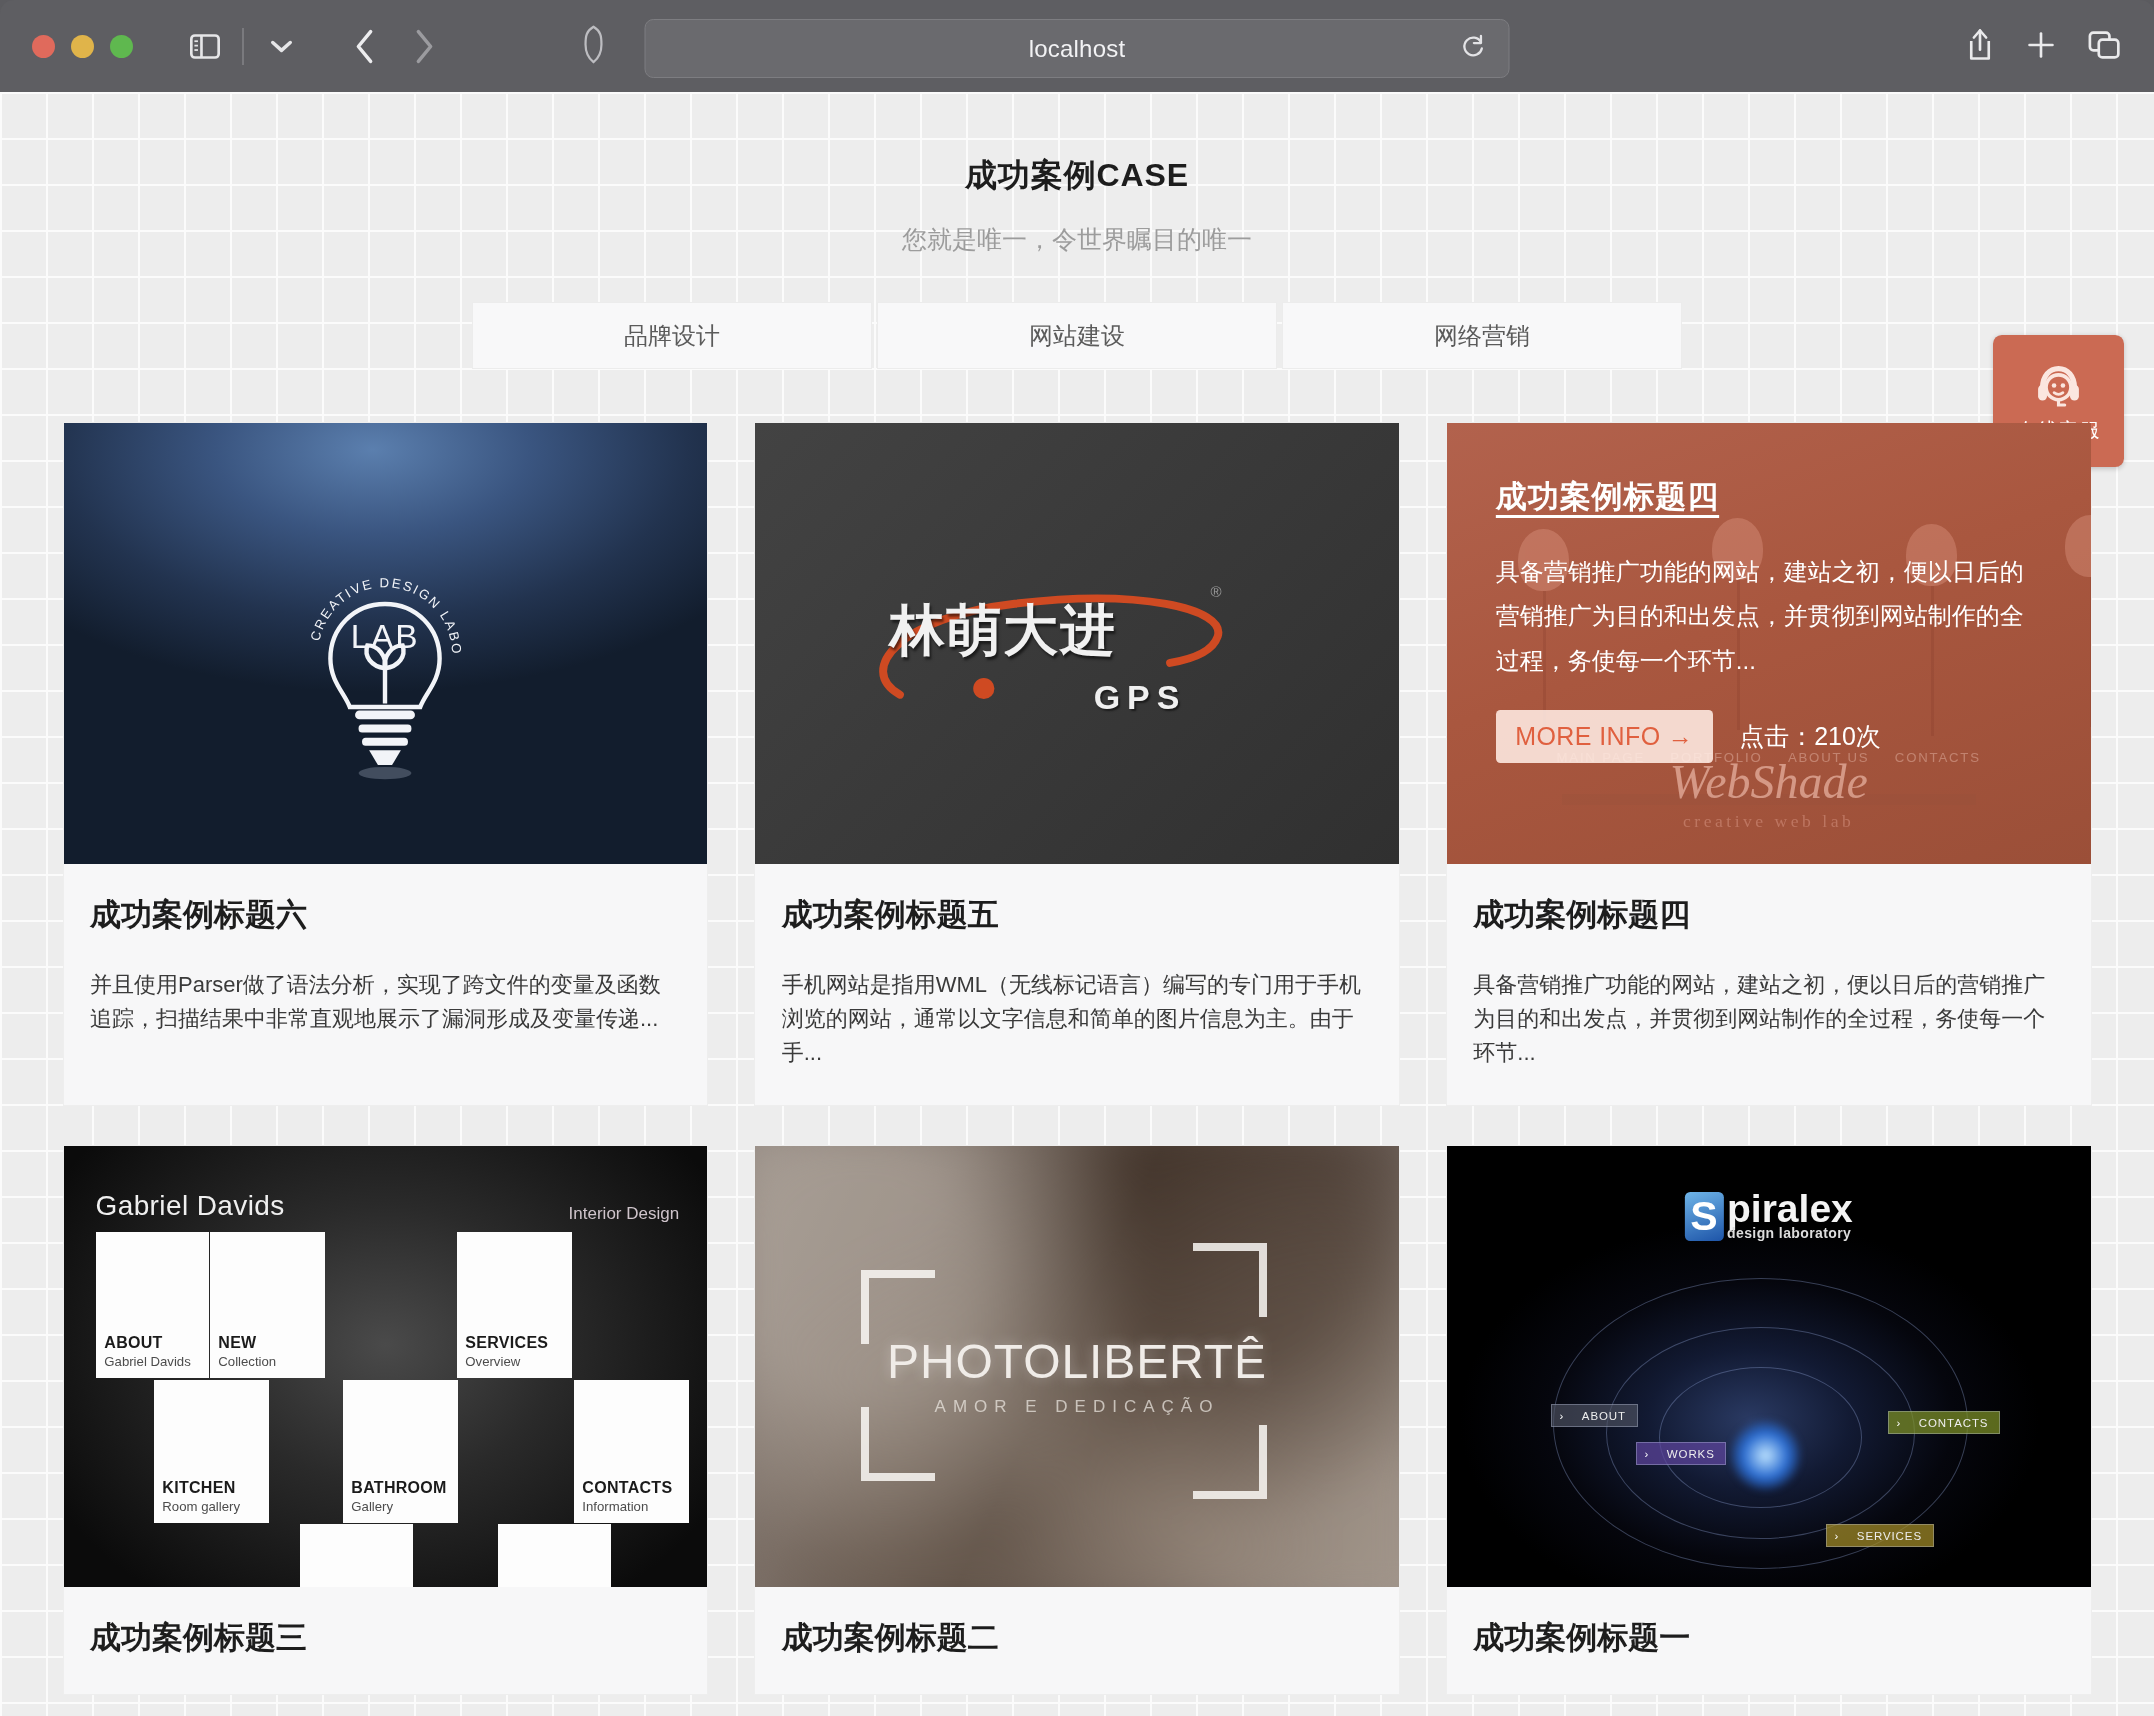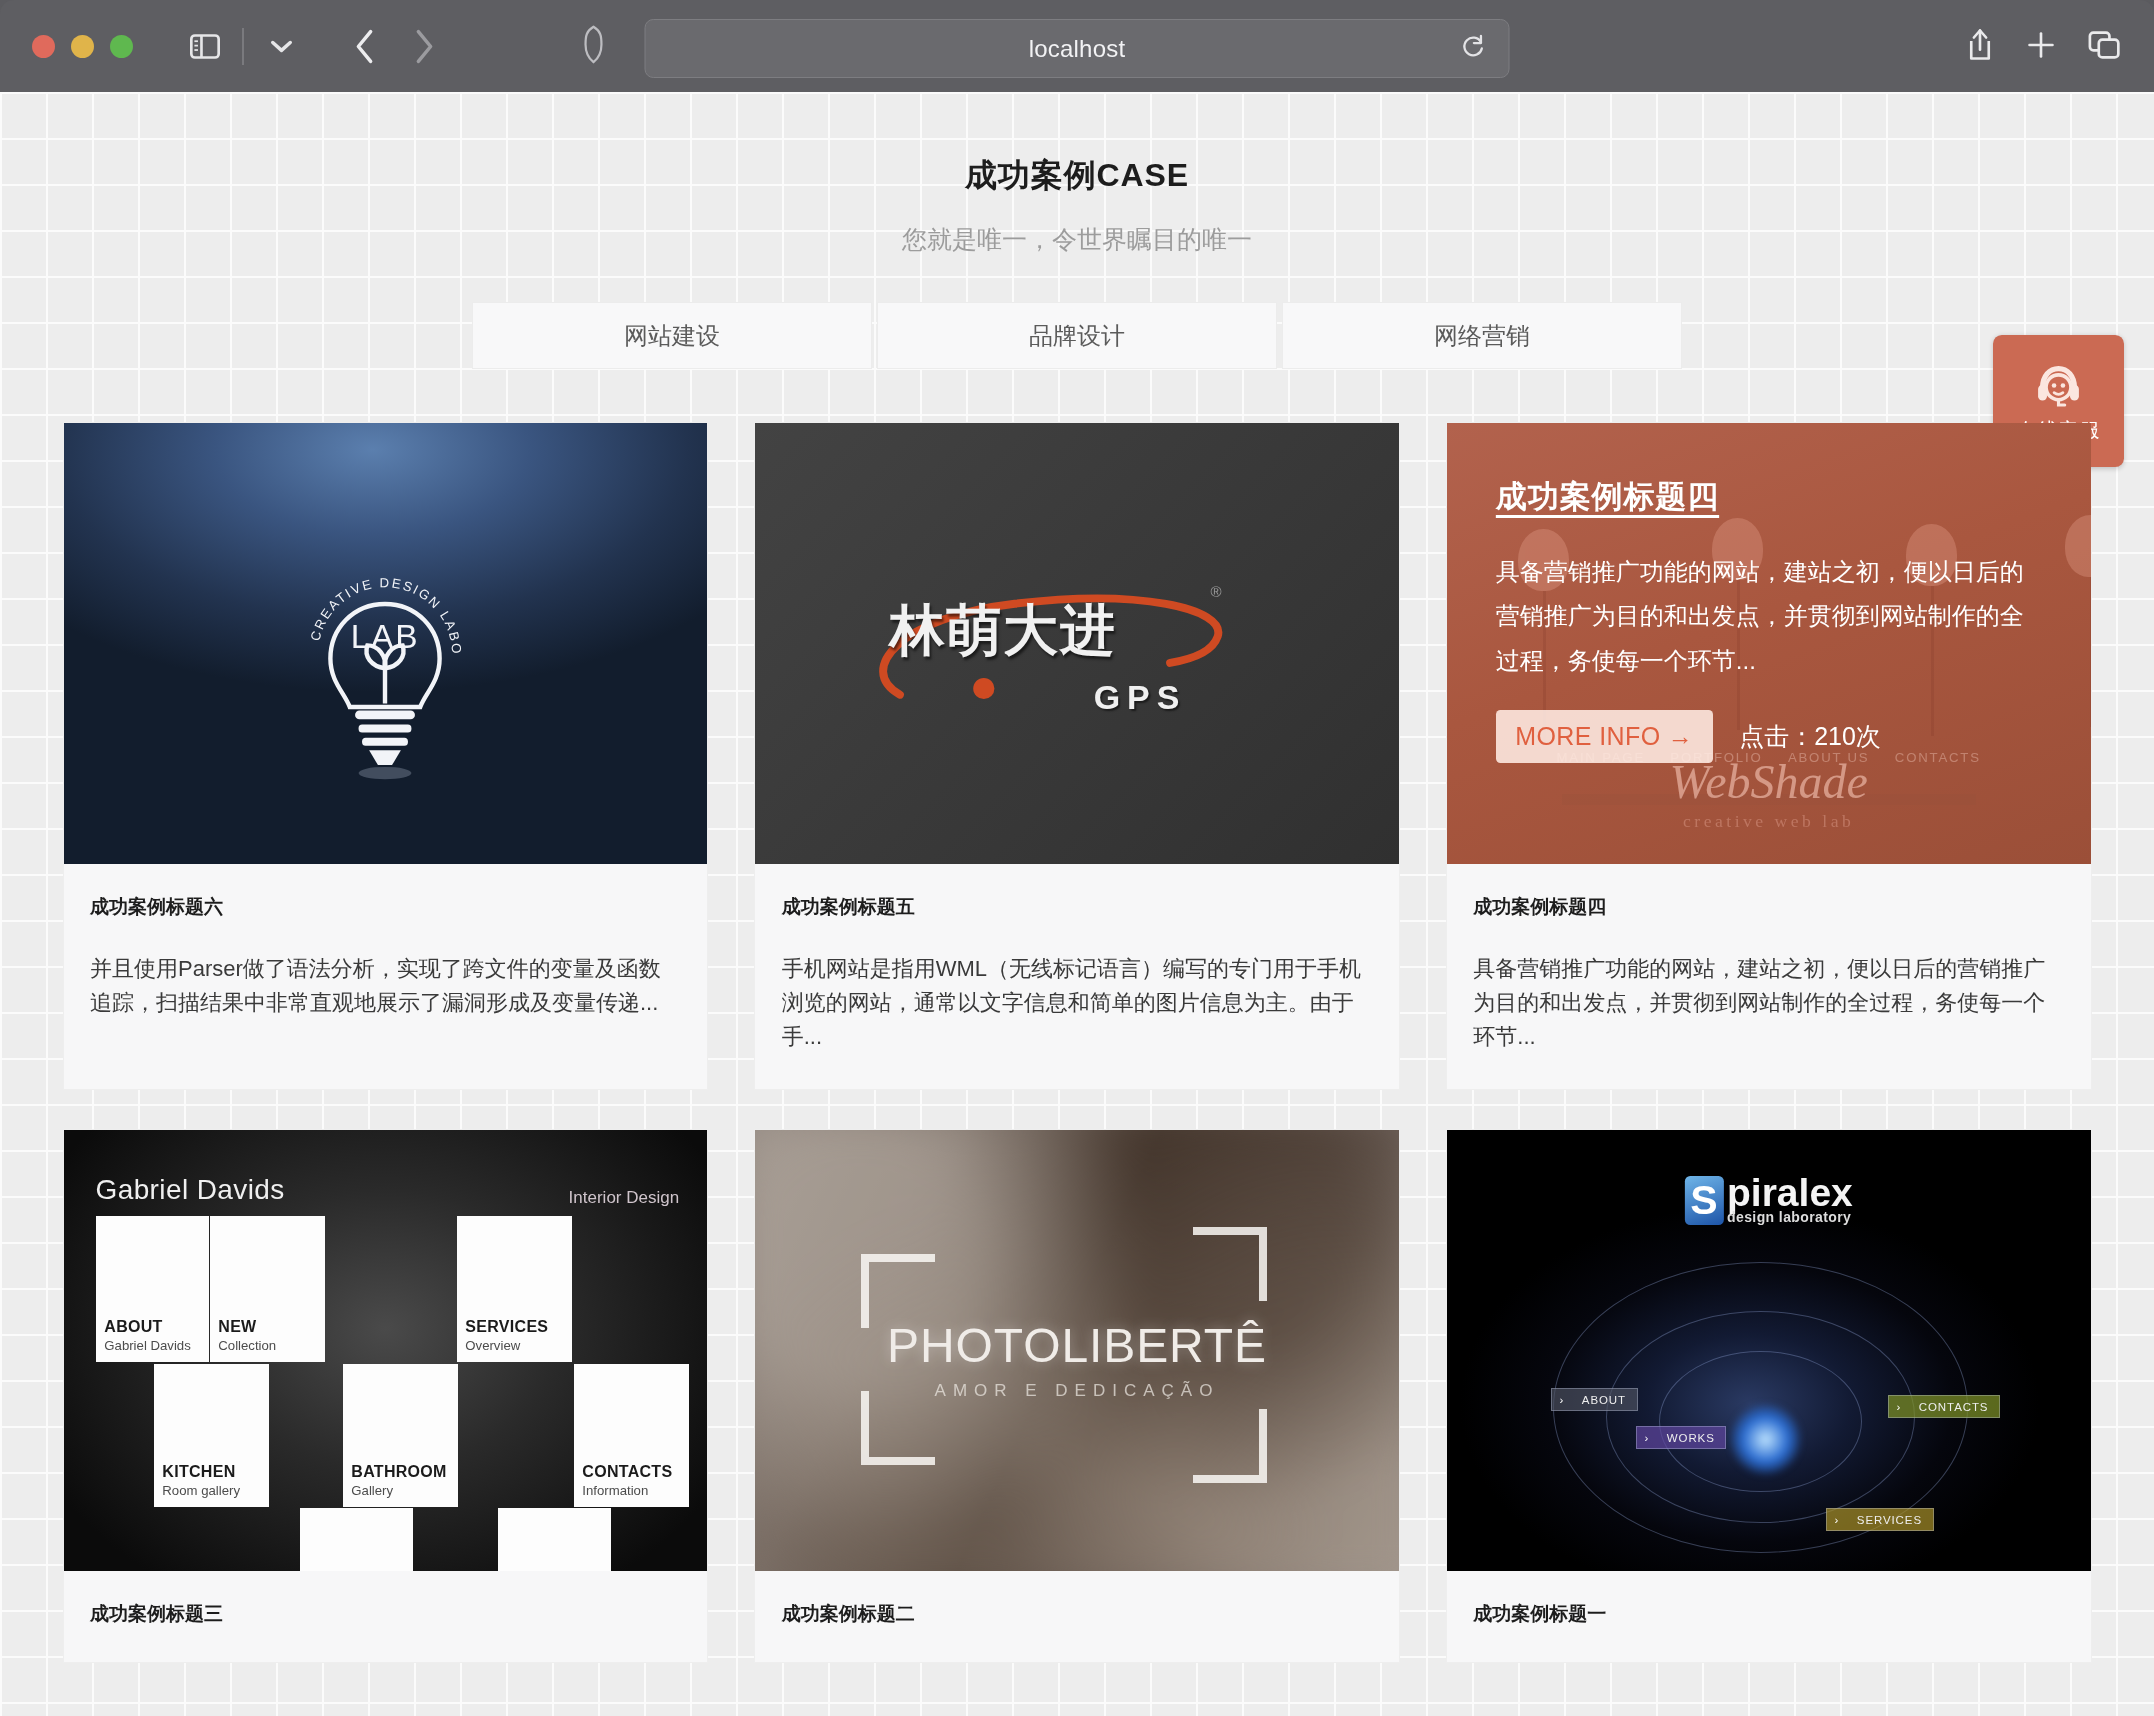--- a/index.html
+++ b/index.html
@@ -128,21 +128,21 @@
     border: 0.9px solid #eeeeee;
     cursor: pointer;
   }
   .card-media {
     position: relative;
     width: 100%; height: 441px;
     overflow: hidden;
   }
   .card-body { padding: 30px 26.5px 35px; }
   .card-title {
-    font-size: 19px; font-weight: 700; color: #1d1d1d;
+    font-size: 31px; font-weight: 700; color: #1d1d1d;
   }
   .card-desc {
     margin-top: 32px;
     font-size: 22px; line-height: 1.55; color: #3a3a3a;
   }
 
   
   .m-lab {
     background:
       radial-gradient(ellipse 70% 55% at 48% 6%, #5b7fae 0%, #3a5580 35%, #22334f 70%, #121d2d 100%);
@@ -381,22 +381,22 @@
   </div>
 
   <div class="viewport">
 
     <div class="page-head">
       <div class="page-title">成功案例CASE</div>
       <div class="page-sub">您就是唯一，令世界瞩目的唯一</div>
     </div>
 
     <div class="tabs">
+      <div class="tab">品牌设计</div>
       <div class="tab">网站建设</div>
-      <div class="tab">品牌设计</div>
       <div class="tab">网络营销</div>
     </div>
 
     <div class="service-widget">
       <svg width="55" height="55" viewBox="0 0 62 62">
         <path d="M13 34 C13 20 21 12 31 12 C41 12 49 20 49 34" stroke="#fbe6df" stroke-width="6" fill="none" stroke-linecap="round"></path>
         <rect x="8" y="30" width="10" height="18" rx="5" fill="#fbe6df"></rect>
         <rect x="44" y="30" width="10" height="18" rx="5" fill="#fbe6df"></rect>
         <circle cx="31" cy="33" r="14" fill="none" stroke="#fbe6df" stroke-width="4"></circle>
         <circle cx="26" cy="31" r="2.6" fill="#fbe6df"></circle>

